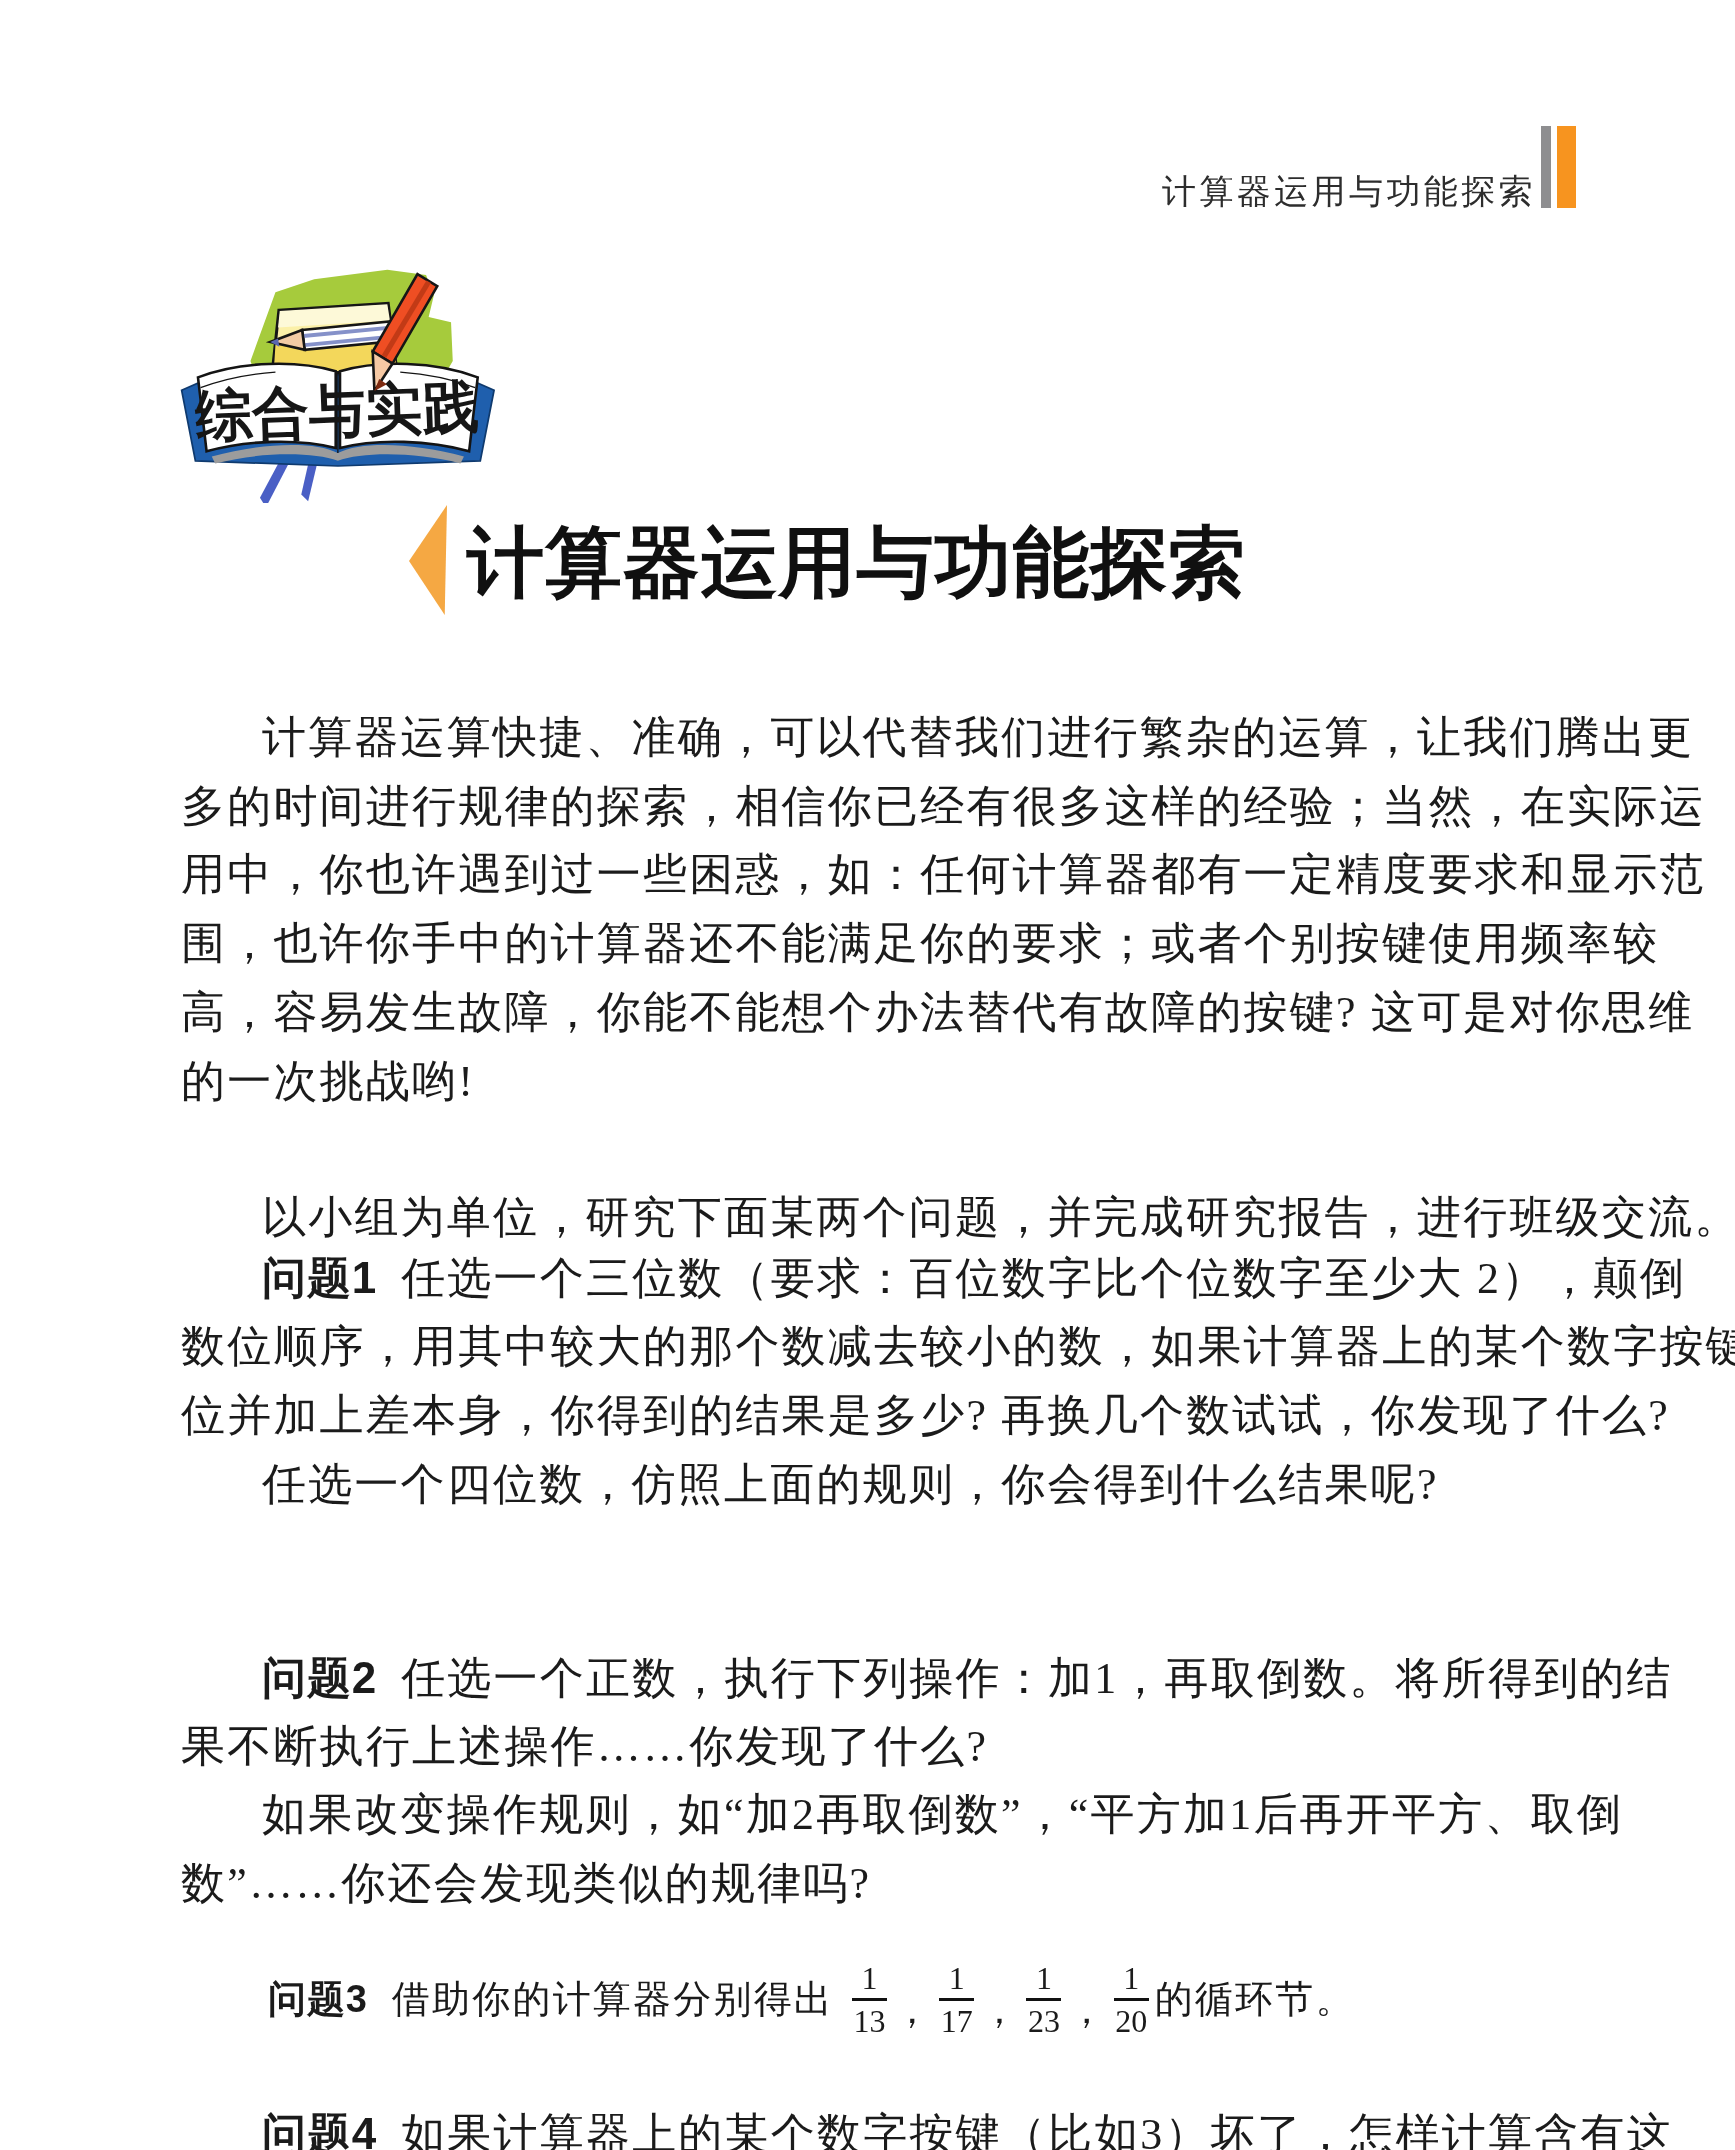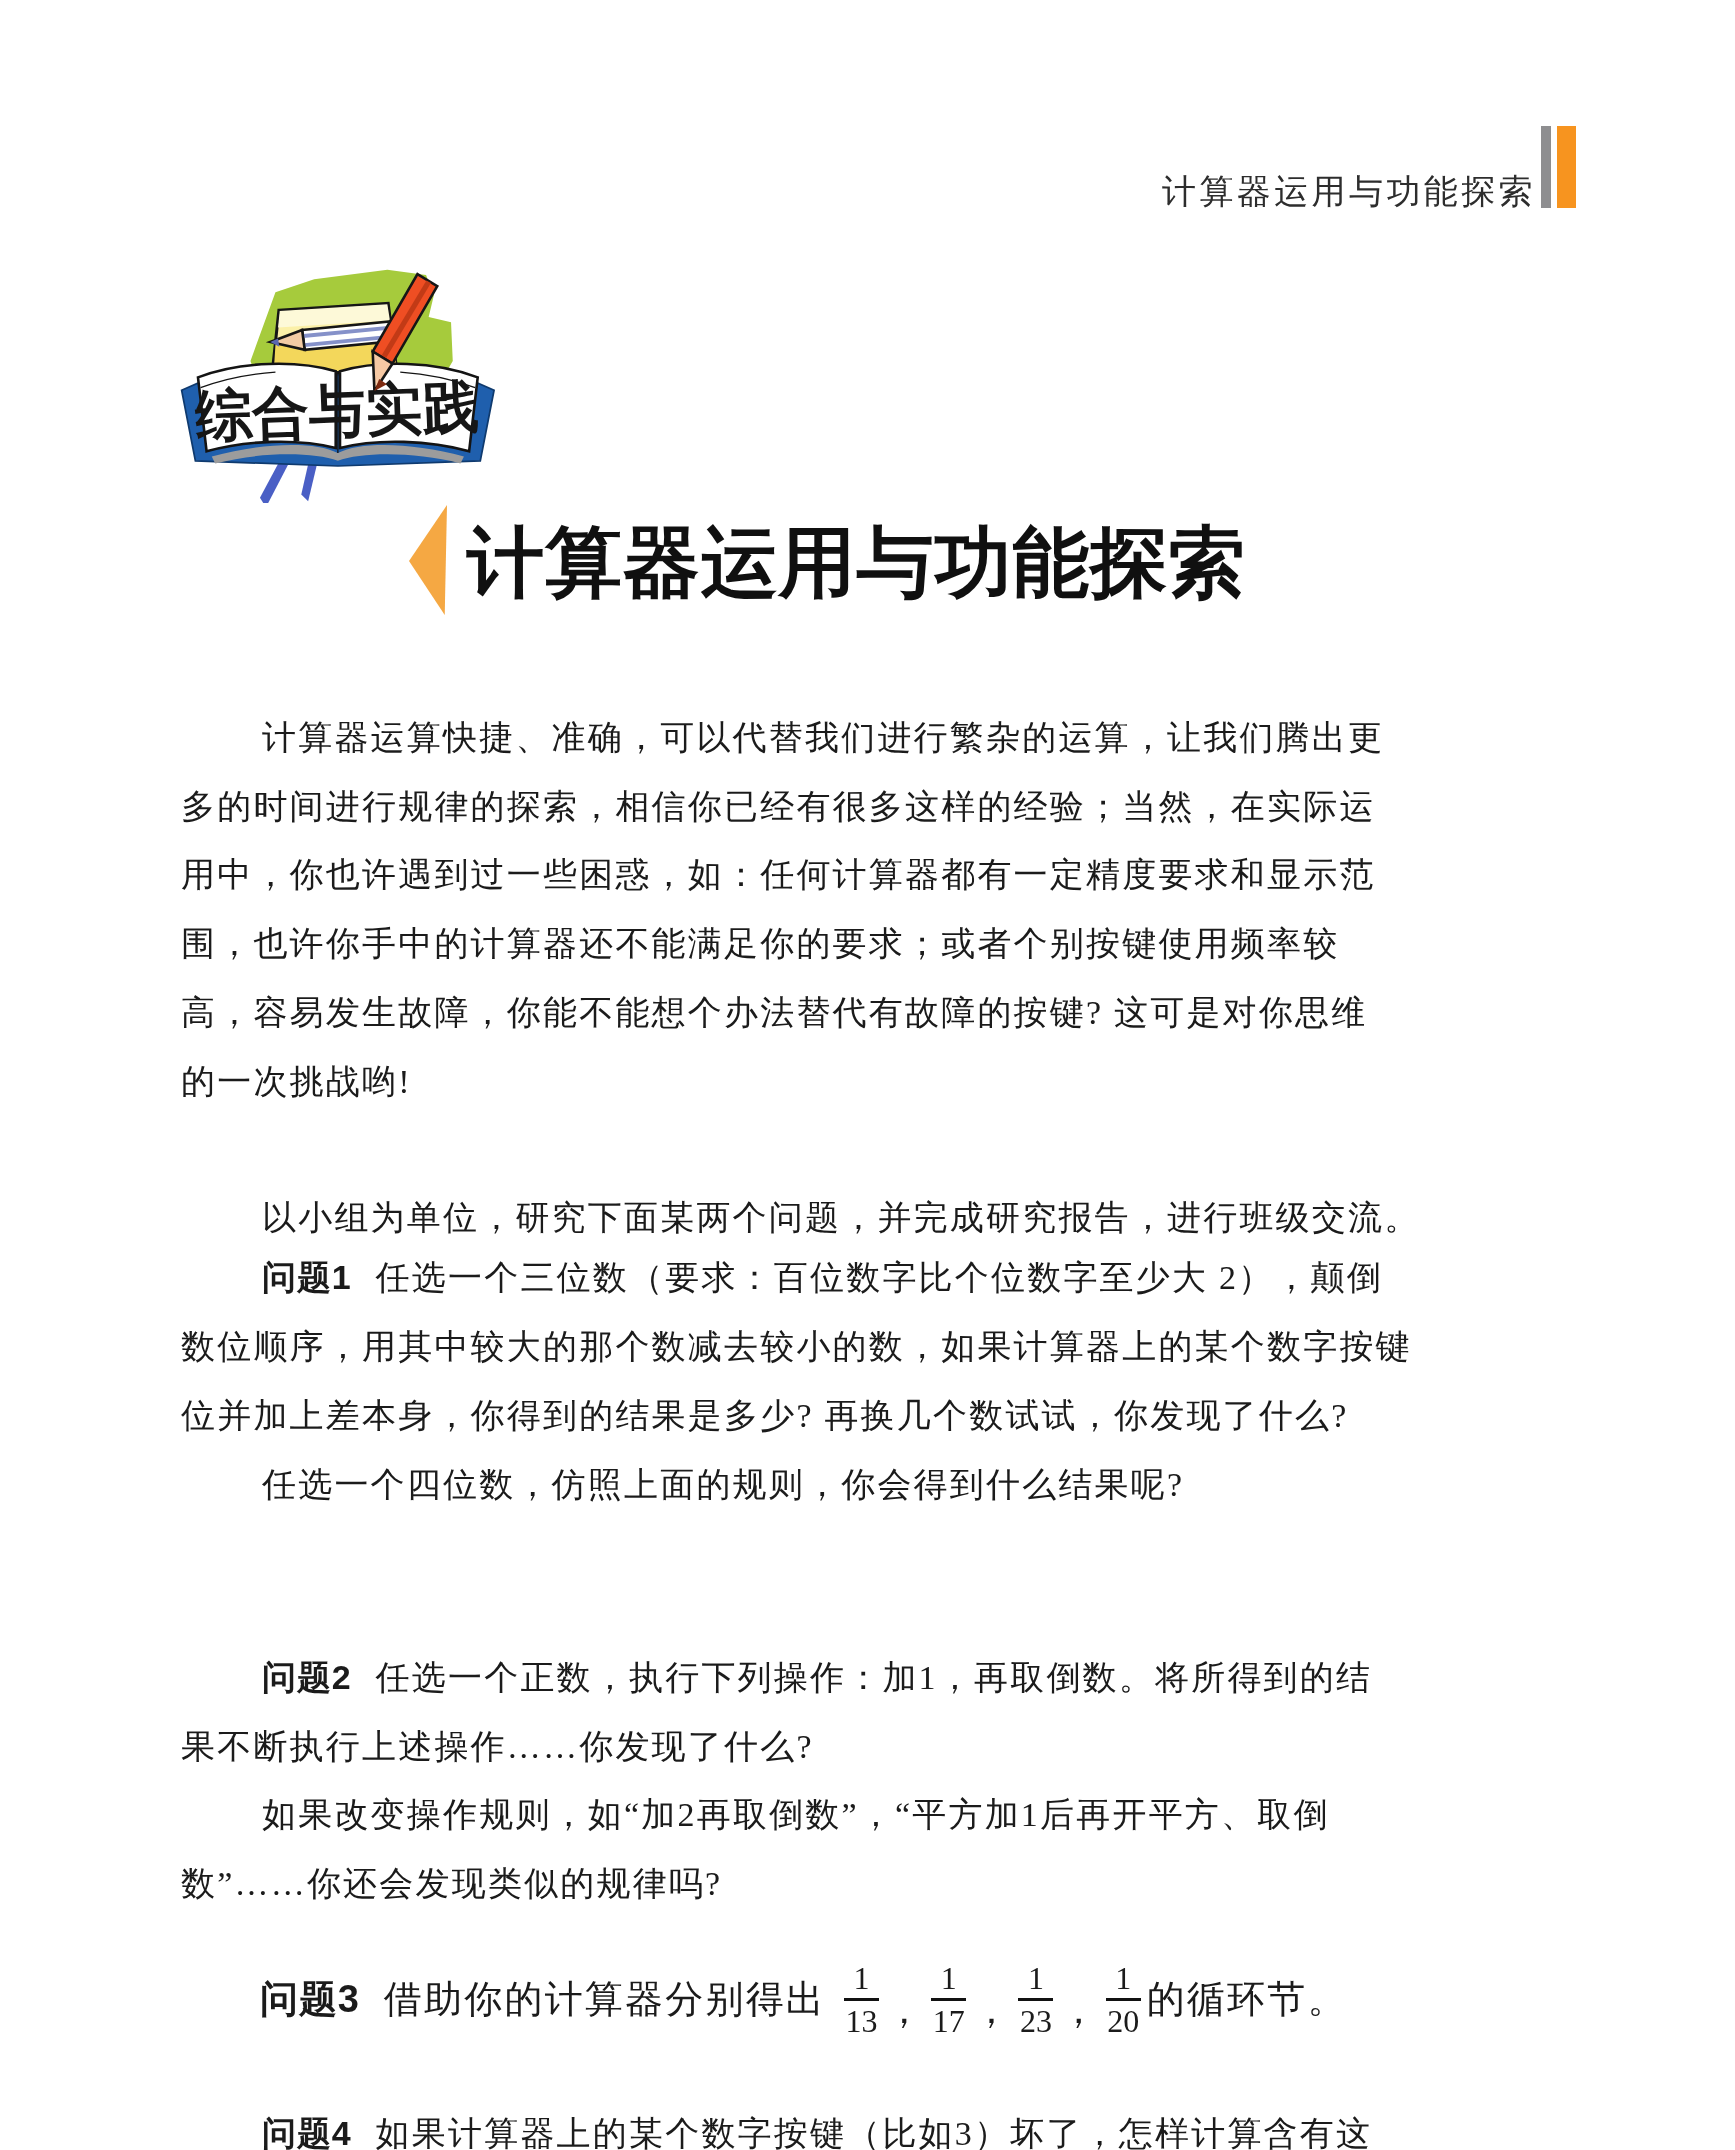--- a/index.html
+++ b/index.html
@@ -24,30 +24,30 @@
     background:#F5A843; clip-path:polygon(100% 0%, 94% 100%, 0% 51%);
   }
   .main-title {
     position:absolute; left:467px; top:512px;
     font-family:"DejaVu Serif","Liberation Serif",serif;
     font-size:77px; font-weight:bold; letter-spacing:0.9px; color:#101010; white-space:nowrap;
   }
   
   .ln {
     position:absolute; left:181px; width:1462px;
-    font-size:34px; line-height:69px; letter-spacing:2.2px; white-space:nowrap;
+    font-size:44px; line-height:69px; letter-spacing:2.2px; white-space:nowrap;
   }
   .ind { padding-left:81px; }
   .plabel {
     font-family:"Liberation Sans","DejaVu Sans",sans-serif;
     font-weight:bold; letter-spacing:0.9px; margin-right:24px;
   }
   
   .fracline {
-    position:absolute; left:179px; top:1952px; height:95px; width:1462px;
+    position:absolute; left:187px; top:1952px; height:95px; width:1462px;
     display:flex; align-items:center; font-size:38px; letter-spacing:2.2px; white-space:nowrap;
   }
   .fracline .lead { margin-right:12px; }
   .frac { display:inline-flex; flex-direction:column; align-items:center; margin:0 6px; }
   .frac .num, .frac .den { font-size:32px; line-height:1; letter-spacing:0; }
   .frac .fbar { width:35px; height:3px; background:#111111; margin:4.3px 0; }
   .fsep { align-self:flex-end; margin-bottom:11.2px; }
 </style>
 </head>
 <body>

